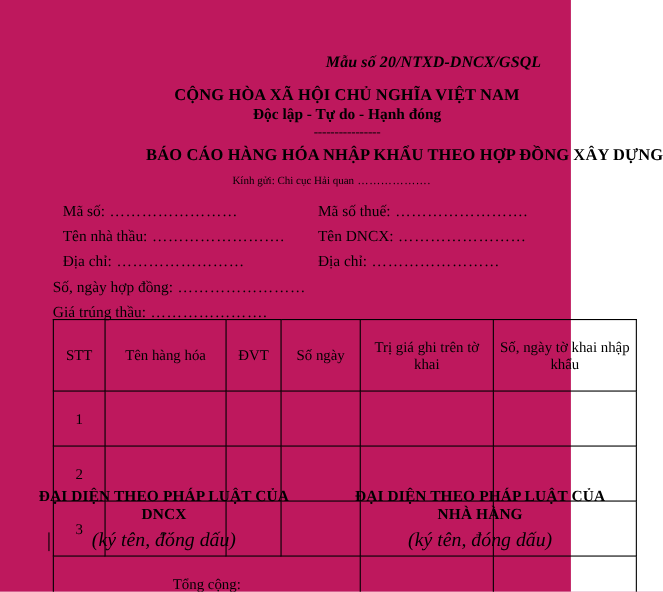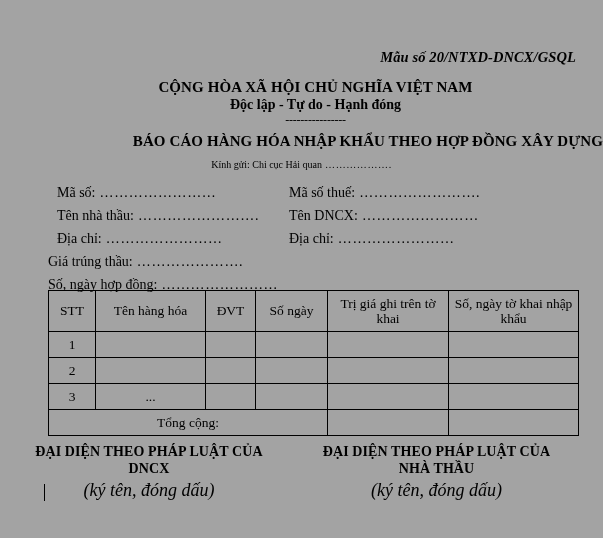--- a/index.html
+++ b/index.html
@@ -9,23 +9,23 @@
   body {
     width: 603px;
     height: 538px;
     background: #ffffff;
     font-family: "Liberation Serif", "DejaVu Serif", serif;
     color: #000000;
     overflow: hidden;
   }
   .page {
     position: relative;
-    width: 603px;
+    width: 519px;
     height: 538px;
-    background: #a3a3a3;
+    background: #be185d;
     text-decoration: underline;
   }
 
   
   .form-code {
     position: absolute;
     top: 49px;
     right: 27px;
     font-size: 14.5px;
     font-weight: bold;
@@ -124,21 +124,21 @@
     width: 500px;
     border-collapse: collapse;
     table-layout: fixed;
     font-size: 13.5px;
   }
   .goods-table th,
   .goods-table td {
     border: 1px solid #000000;
     text-align: center;
     vertical-align: middle;
-    padding: 1px 2px;
+    padding: 13px 2px;
     font-weight: normal;
     line-height: 1.12;
   }
   .goods-table thead th {
     height: 38px;
   }
   .goods-table tbody td {
     height: 23px;
   }
   .col-stt    { width: 42px; }
@@ -233,27 +233,27 @@
       <div class="field-left">
         <span>Địa chỉ:</span><span class="leader"> ……………………</span>
       </div>
       <div class="field-right">
         <span>Địa chỉ:</span><span class="leader"> ……………………</span>
       </div>
     </div>
 
     <div class="field-row">
       <div class="field-full">
+        <span>Số, ngày hợp đồng:</span><span class="leader"> ……………………</span>
+      </div>
+    </div>
+
+    <div class="field-row">
+      <div class="field-full">
         <span>Giá trúng thầu:</span><span class="leader"> ………………….</span>
-      </div>
-    </div>
-
-    <div class="field-row">
-      <div class="field-full">
-        <span>Số, ngày hợp đồng:</span><span class="leader"> ……………………</span>
       </div>
     </div>
 
   </div>
 
   <table class="goods-table">
     <thead>
       <tr>
         <th class="col-stt">STT</th>
         <th class="col-name">Tên hàng hóa</th>
@@ -297,20 +297,20 @@
   </table>
 
   <div class="signatures">
     <div class="sig-block sig-left">
       <div class="sig-title">ĐẠI DIỆN THEO PHÁP LUẬT CỦA</div>
       <div class="sig-title">DNCX</div>
       <div class="sig-note">(ký tên, đóng dấu)</div>
     </div>
     <div class="sig-block sig-right">
       <div class="sig-title">ĐẠI DIỆN THEO PHÁP LUẬT CỦA</div>
-      <div class="sig-title">NHÀ THẦU</div>
+      <div class="sig-title">NHÀ HÀNG</div>
       <div class="sig-note">(ký tên, đóng dấu)</div>
     </div>
   </div>
 
   <div class="caret"></div>
 
 </div>
 
 </body></html>

